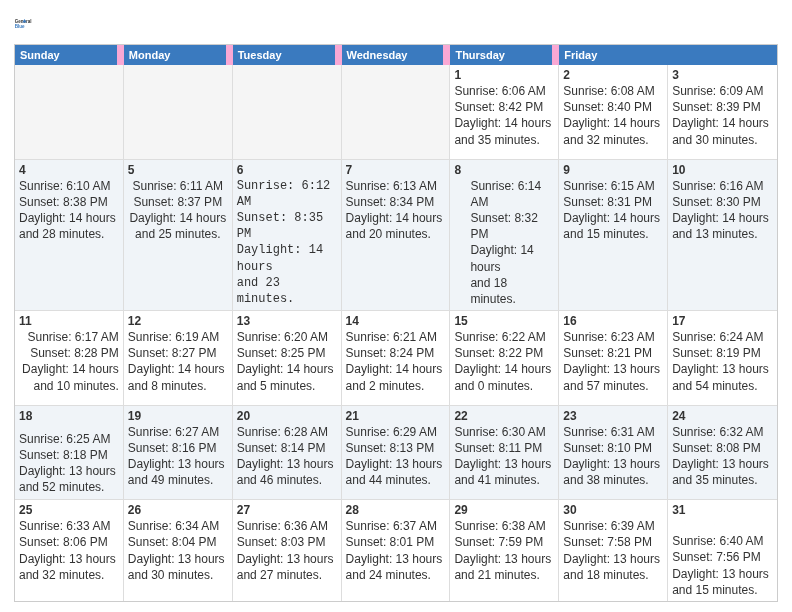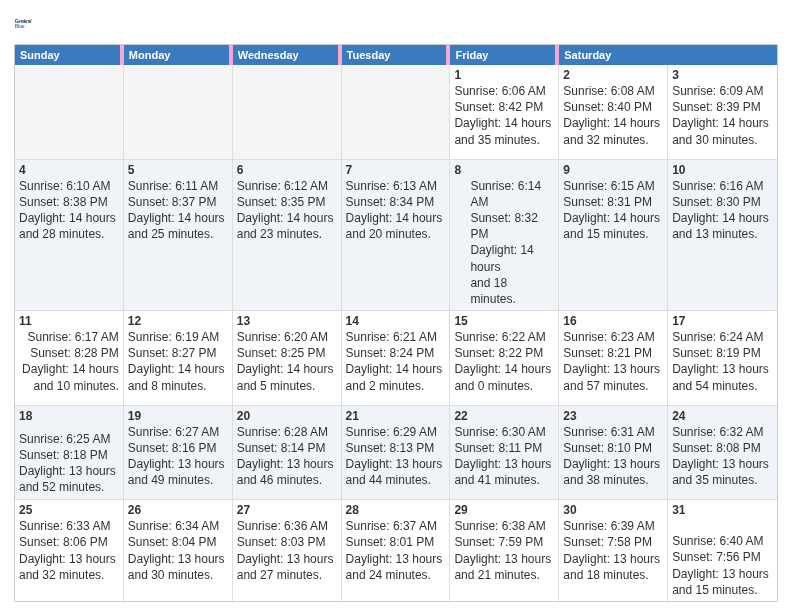--- a/index.html
+++ b/index.html
@@ -54,21 +54,21 @@
     .cal-header {
       display: grid;
       grid-template-columns: repeat(7, 1fr);
       background: #3a7abf;
     }
     .cal-header-cell {
       color: #fff;
       font-size: 11px;
       font-weight: bold;
       padding: 4px 5px;
-      border-right: 4px solid #f9a8d4;
+      border-right: 7px solid #f9a8d4;
       text-align: left;
     }
     .cal-header-cell:last-child { border-right: none; }
     .cal-body {
       flex: 1;
       display: flex;
       flex-direction: column;
     }
     .cal-row {
       flex: 1;
@@ -116,24 +116,24 @@
     <div class="title-block">
       <div class="main-title"></div>
       <div class="subtitle"></div>
     </div>
   </div>
 
   <div class="calendar">
     <div class="cal-header">
     <div class="cal-header-cell">Sunday</div>
         <div class="cal-header-cell">Monday</div>
+        <div class="cal-header-cell">Tuesday</div>
         <div class="cal-header-cell">Wednesday</div>
-        <div class="cal-header-cell">Tuesday</div>
+        <div class="cal-header-cell">Thursday</div>
         <div class="cal-header-cell">Friday</div>
-        <div class="cal-header-cell">Saturday</div>
       </div>
     <div class="cal-body">
     <div class="cal-row odd-row">
           <div class="cal-cell empty"></div>
           <div class="cal-cell empty"></div>
           <div class="cal-cell empty"></div>
           <div class="cal-cell empty"></div>
           <div class="cal-cell">
             <span class="day-num">1</span>
             <div class="day-info" style="white-space: pre-line;">Sunrise: 6:06 AM
@@ -159,28 +159,28 @@
         <div class="cal-row even-row">
           <div class="cal-cell">
             <span class="day-num">4</span>
             <div class="day-info" style="white-space: pre-line;">Sunrise: 6:10 AM
 Sunset: 8:38 PM
 Daylight: 14 hours
 and 28 minutes.</div>
           </div>
           <div class="cal-cell">
             <span class="day-num">5</span>
-            <div class="day-info" style="white-space: pre-line;">Sunrise: 6:11 AM
+            <div class="day-info" style="white-space: pre-line; text-align: center;">Sunrise: 6:11 AM
 Sunset: 8:37 PM
 Daylight: 14 hours
 and 25 minutes.</div>
           </div>
           <div class="cal-cell">
             <span class="day-num">6</span>
-            <div class="day-info" style="white-space: pre-line;">Sunrise: 6:12 AM
+            <div class="day-info" style="white-space: pre-line; font-family: Liberation Mono, monospace;">Sunrise: 6:12 AM
 Sunset: 8:35 PM
 Daylight: 14 hours
 and 23 minutes.</div>
           </div>
           <div class="cal-cell">
             <span class="day-num">7</span>
             <div class="day-info" style="white-space: pre-line;">Sunrise: 6:13 AM
 Sunset: 8:34 PM
 Daylight: 14 hours
 and 20 minutes.</div>

